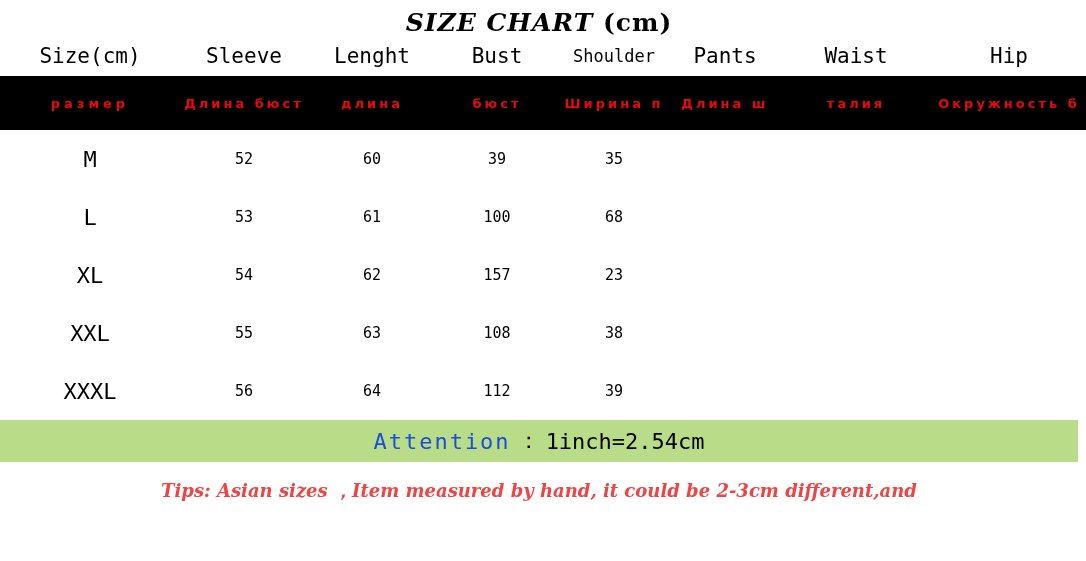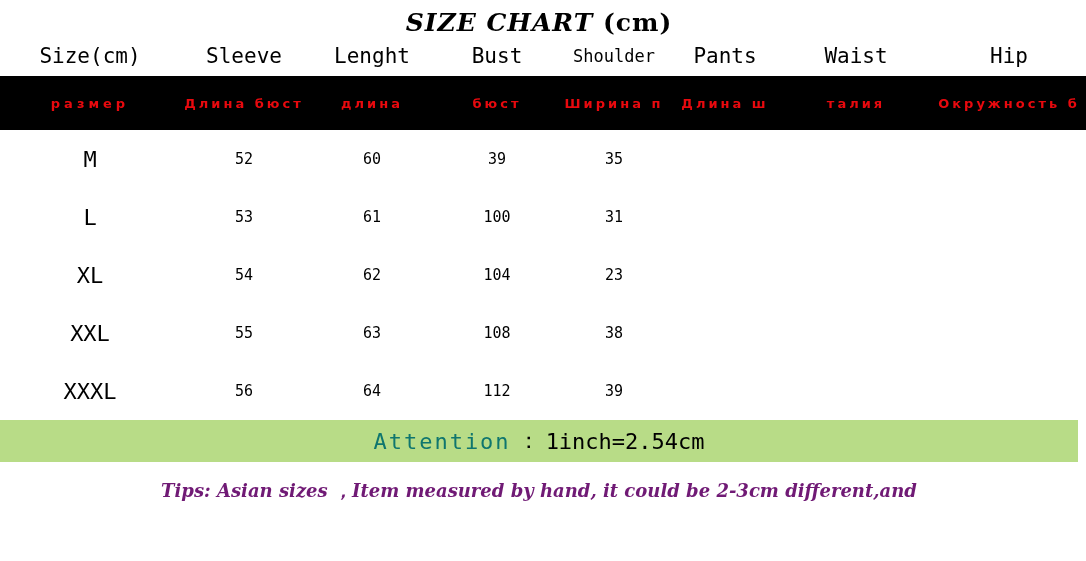--- a/index.html
+++ b/index.html
@@ -88,35 +88,35 @@
     background: #b8dc87;
     height: 42px;
     display: flex;
     align-items: center;
     justify-content: center;
     font-family: "DejaVu Sans Mono", monospace;
     font-size: 22px;
     color: #000000;
   }
   .attention .word {
-    color: #0f766e;
+    color: #1d4ed8;
     letter-spacing: 2px;
     margin-right: 5px;
   }
   .attention .colon {
     color: #000000;
     margin: 0 6px 0 2px;
   }
   .tips {
     text-align: center;
     font-family: "DejaVu Serif", serif;
     font-style: italic;
     font-weight: bold;
     font-size: 18px;
-    color: #701a75;
+    color: #ef4444;
     line-height: 33px;
     padding-top: 12px;
   }
 </style>
 </head>
 <body>
 
 <div class="sheet">
 
   <div class="title">
@@ -166,30 +166,30 @@
         <td>35</td>
         <td></td>
         <td></td>
         <td></td>
       </tr>
       <tr>
         <td class="sz">L</td>
         <td>53</td>
         <td>61</td>
         <td>100</td>
-        <td>31</td>
+        <td>68</td>
         <td></td>
         <td></td>
         <td></td>
       </tr>
       <tr>
         <td class="sz">XL</td>
         <td>54</td>
         <td>62</td>
-        <td>104</td>
+        <td>157</td>
         <td>23</td>
         <td></td>
         <td></td>
         <td></td>
       </tr>
       <tr>
         <td class="sz">XXL</td>
         <td>55</td>
         <td>63</td>
         <td>108</td>

